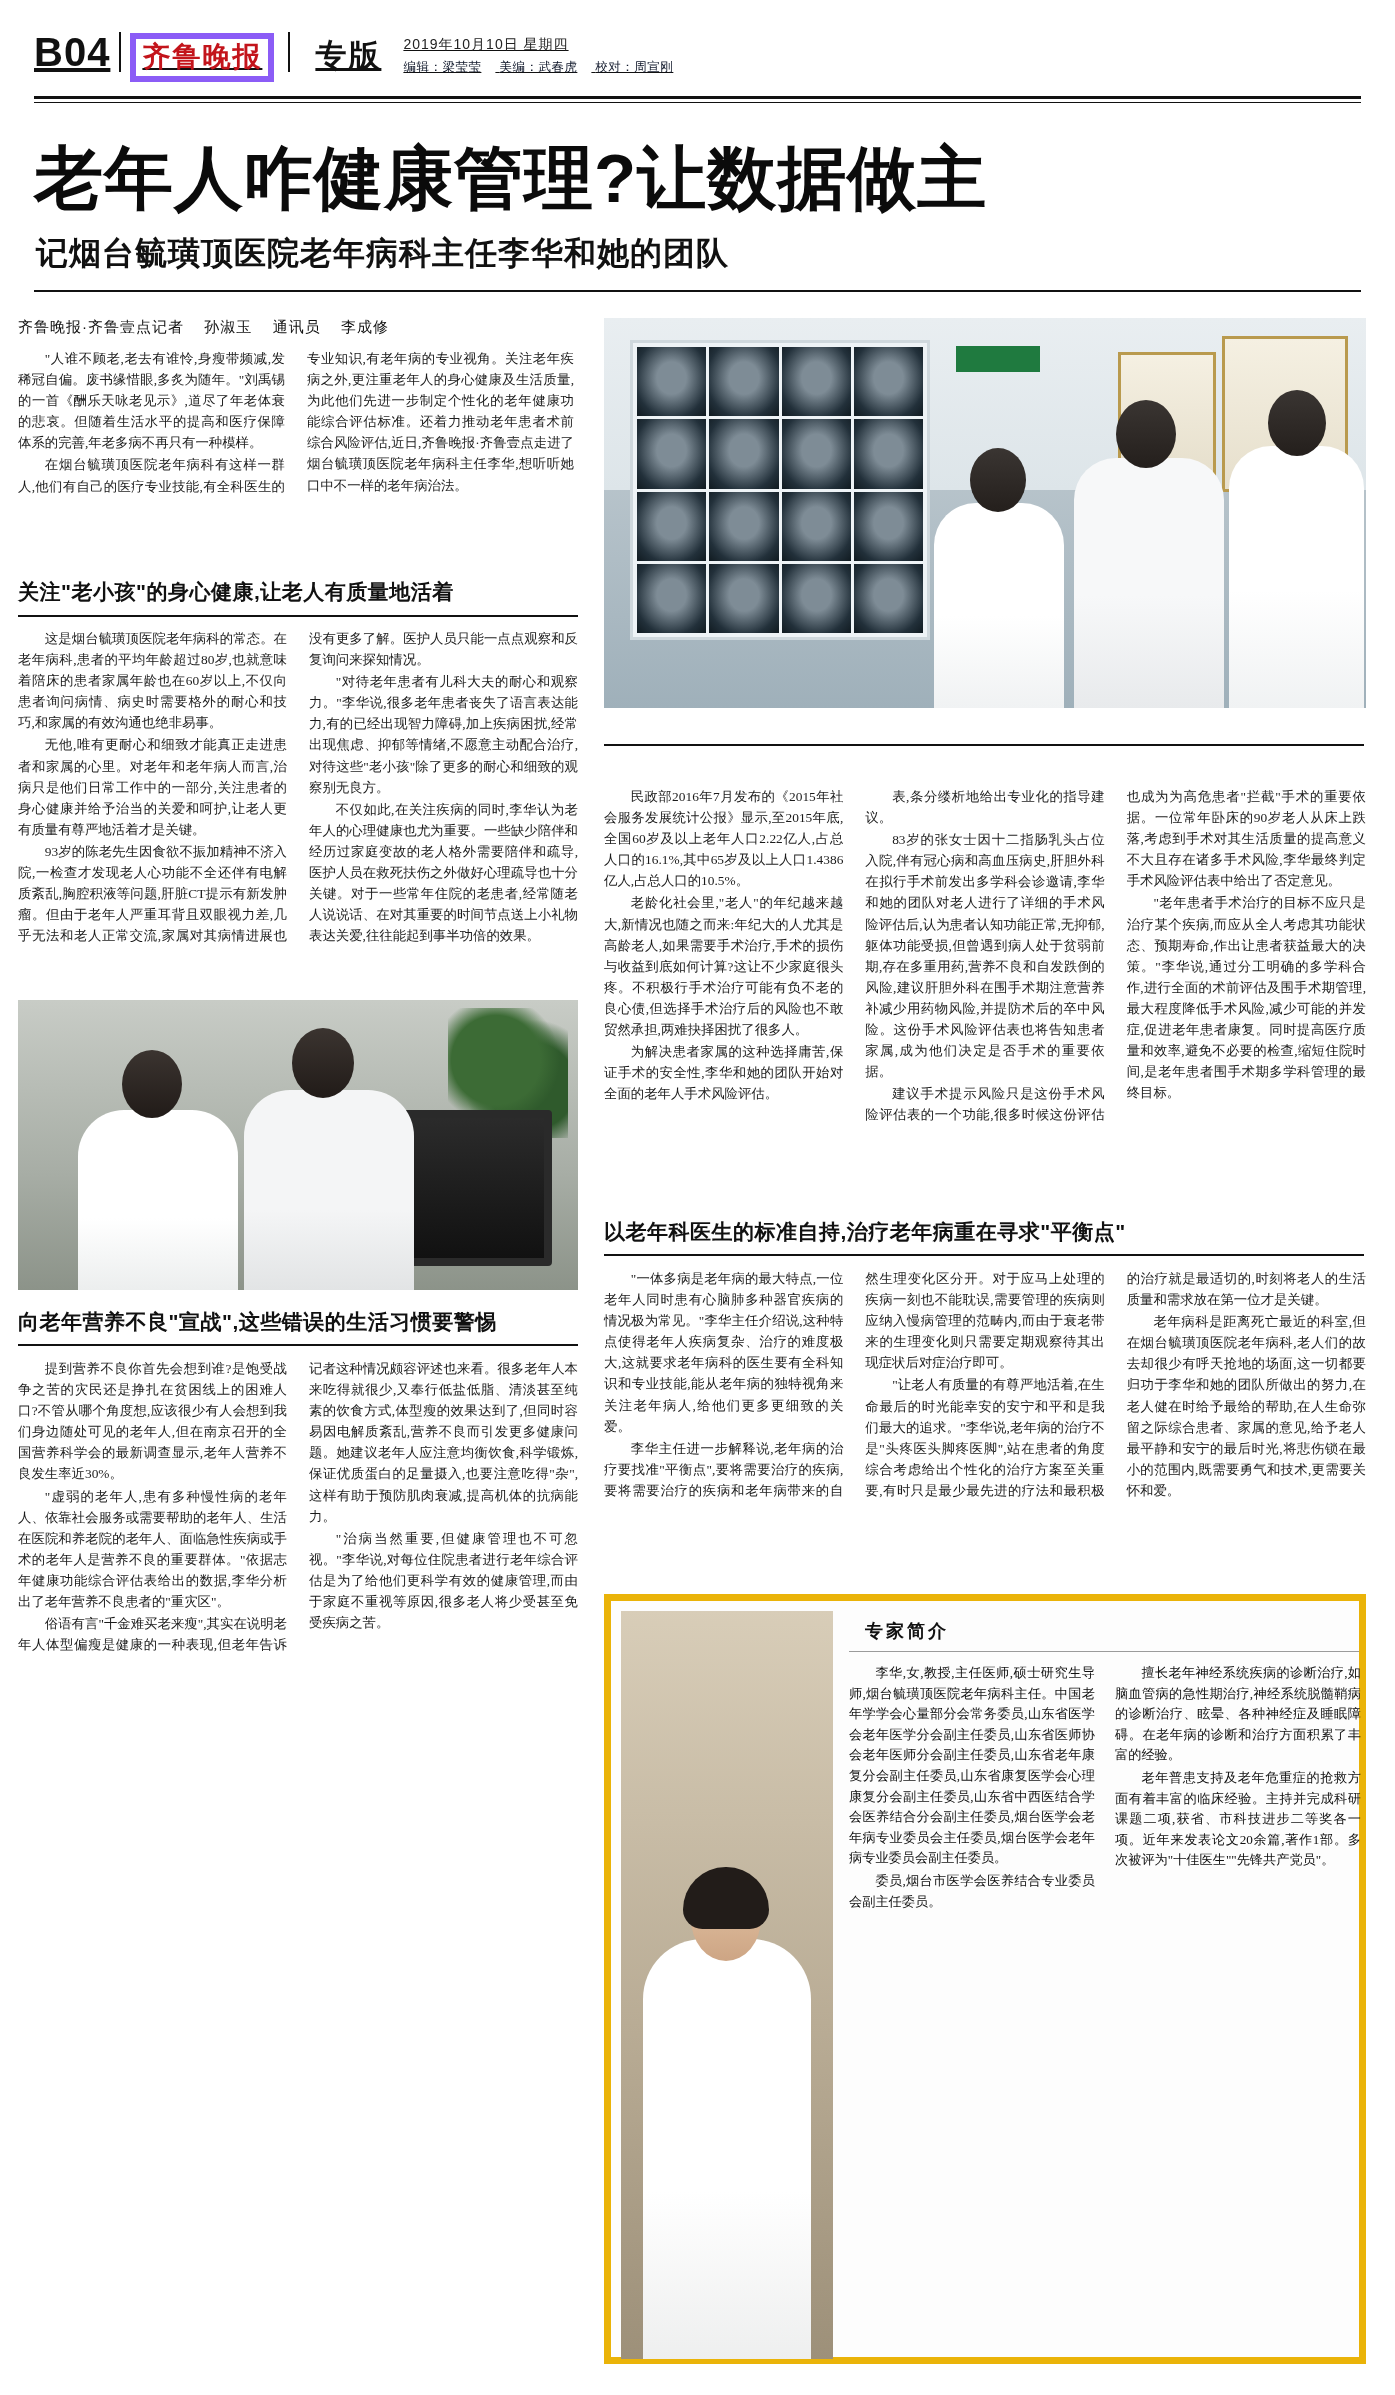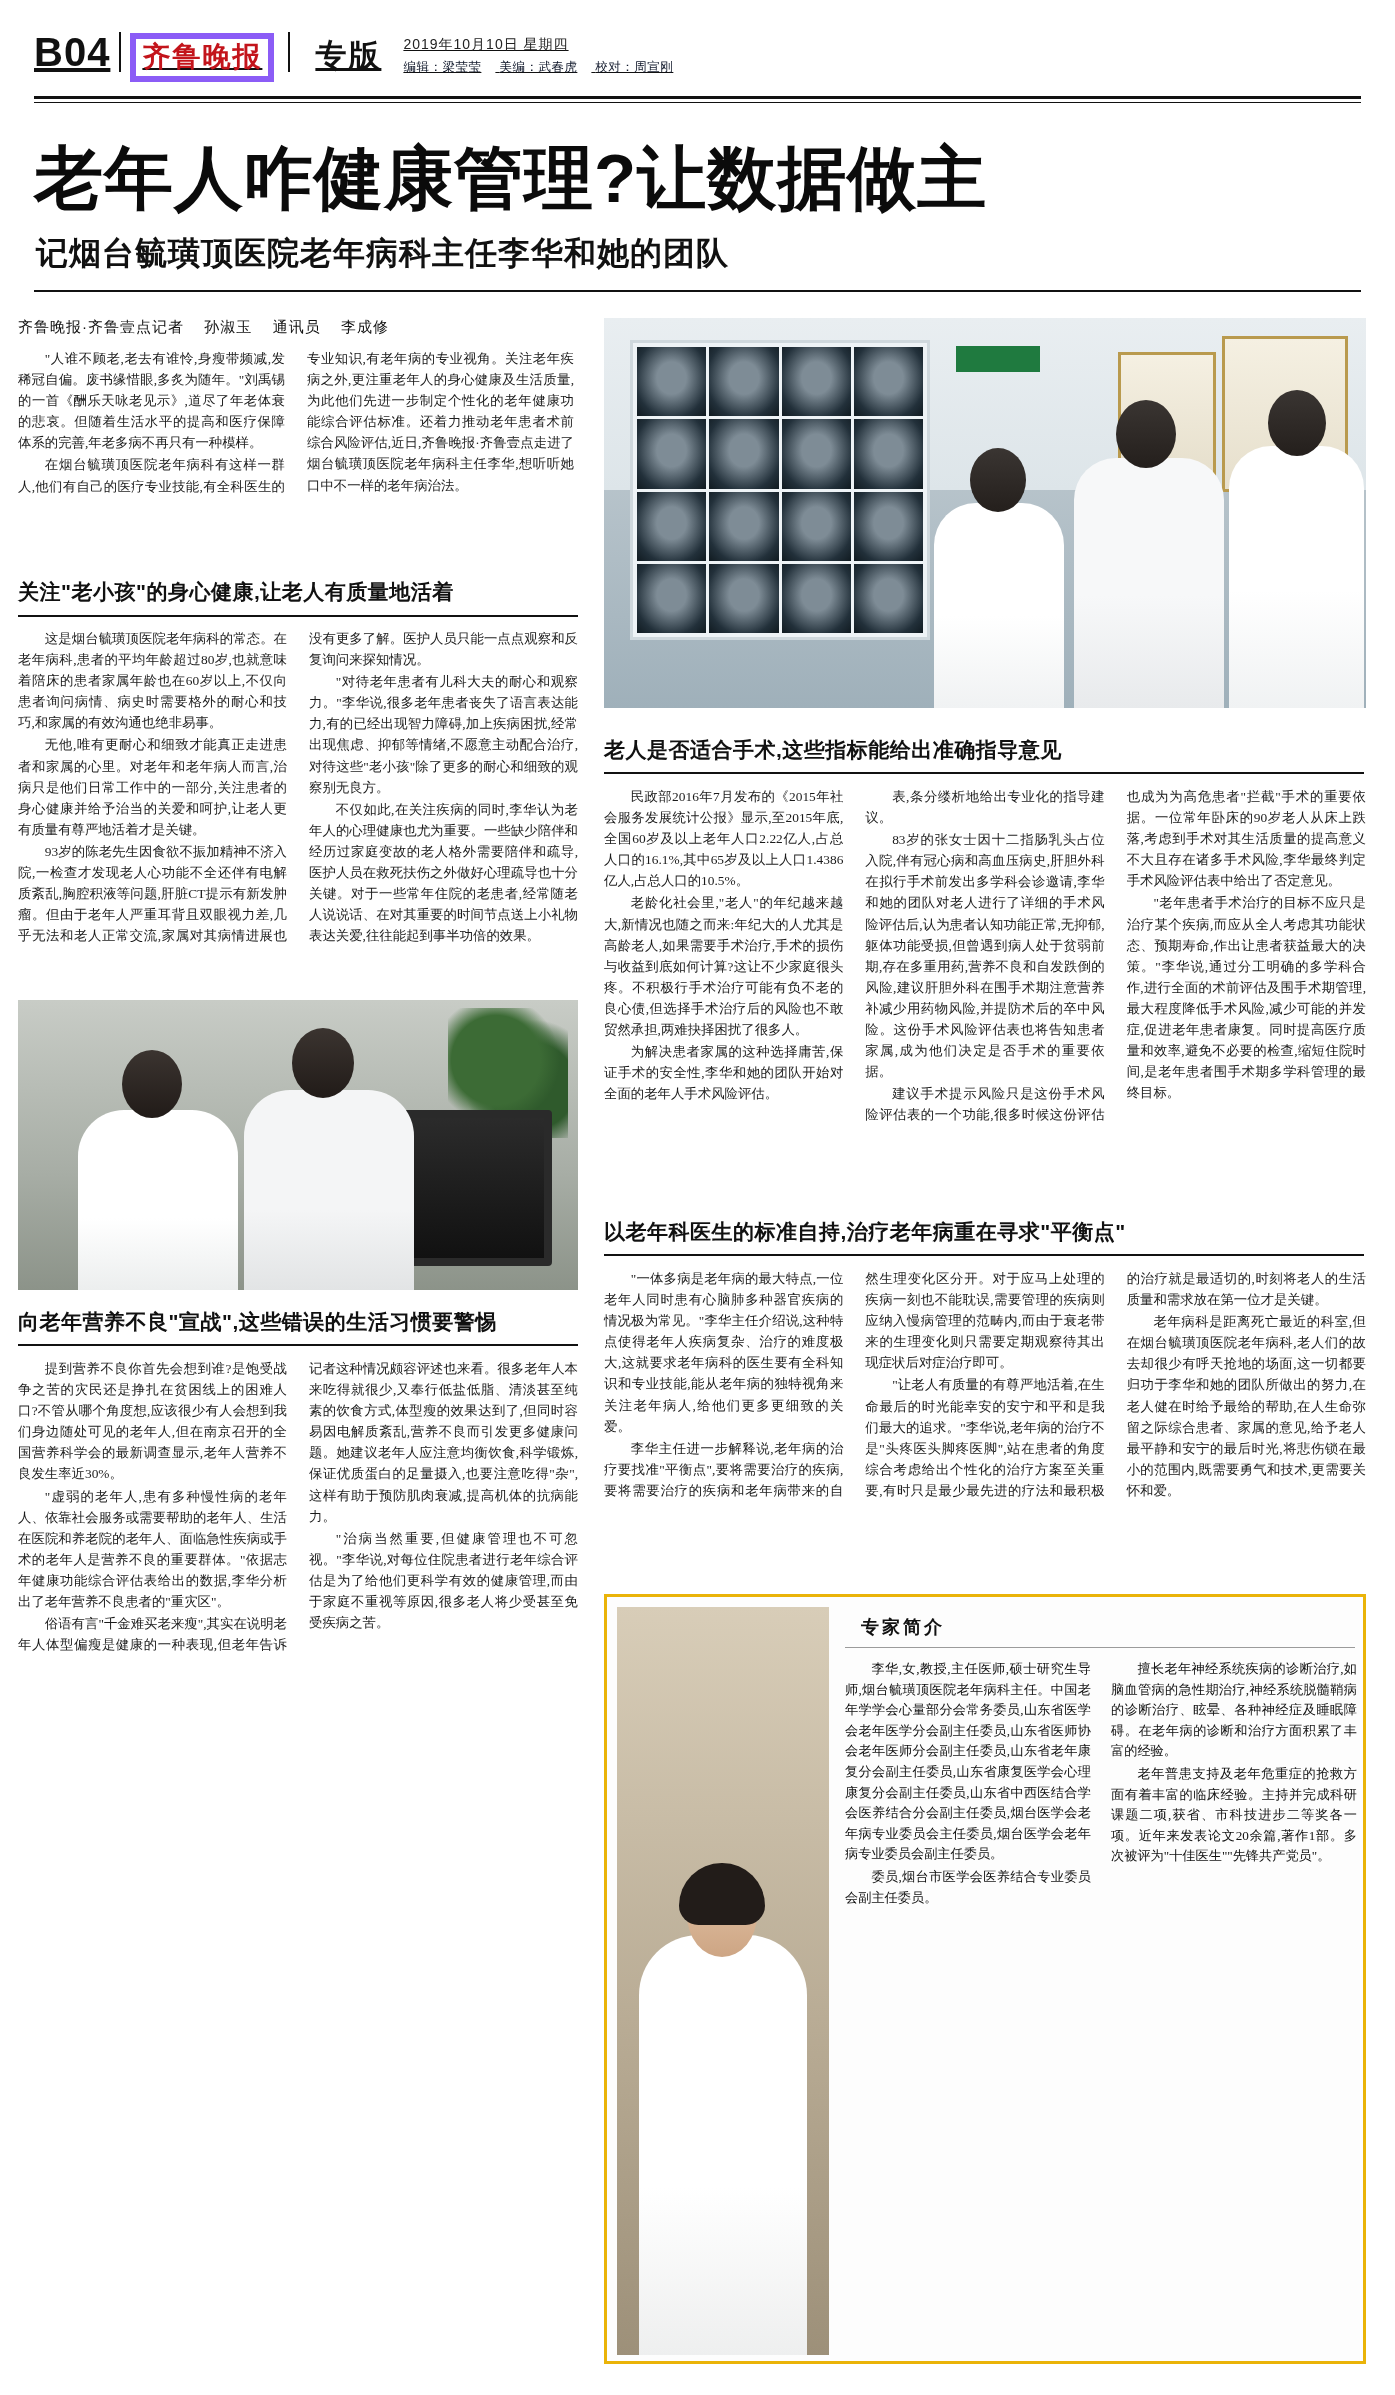--- a/index.html
+++ b/index.html
@@ -231,21 +231,21 @@
     column-gap: 22px;
   }
 
   
   .profile-box {
     position: absolute;
     left: 604px;
     top: 1594px;
     width: 762px;
     height: 770px;
-    border: 3px solid #eab308;
+    border: 7px solid #eab308;
     box-sizing: border-box;
     background: #fdfdfd;
   }
   .profile-photo {
     position: absolute;
     left: 10px;
     top: 10px;
     width: 212px;
     height: 748px;
     background: #b9b1a3;
@@ -464,21 +464,20 @@
     <div class="board"></div>
     <div class="doc1"></div>
     <div class="head1"></div>
     <div class="doc2"></div>
     <div class="head2"></div>
     <div class="doc3"></div>
     <div class="head3"></div>
   </div>
 
   <div class="hdr3">
-    <div class="sec-head">老人是否适合手术,这些指标能给出准确指导意见</div>
     <div class="sec-rule"></div>
   </div>
   <div class="block-c col-text">
     <p>民政部2016年7月发布的《2015年社会服务发展统计公报》显示,至2015年底,全国60岁及以上老年人口2.22亿人,占总人口的16.1%,其中65岁及以上人口1.4386亿人,占总人口的10.5%。</p>
     <p>老龄化社会里,"老人"的年纪越来越大,新情况也随之而来:年纪大的人尤其是高龄老人,如果需要手术治疗,手术的损伤与收益到底如何计算?这让不少家庭很头疼。不积极行手术治疗可能有负不老的良心债,但选择手术治疗后的风险也不敢贸然承担,两难抉择困扰了很多人。</p>
     <p>为解决患者家属的这种选择庸苦,保证手术的安全性,李华和她的团队开始对全面的老年人手术风险评估。</p>
     <p>表,条分缕析地给出专业化的指导建议。</p>
     <p>83岁的张女士因十二指肠乳头占位入院,伴有冠心病和高血压病史,肝胆外科在拟行手术前发出多学科会诊邀请,李华和她的团队对老人进行了详细的手术风险评估后,认为患者认知功能正常,无抑郁,躯体功能受损,但曾遇到病人处于贫弱前期,存在多重用药,营养不良和自发跌倒的风险,建议肝胆外科在围手术期注意营养补减少用药物风险,并提防术后的卒中风险。这份手术风险评估表也将告知患者家属,成为他们决定是否手术的重要依据。</p>
     <p>建议手术提示风险只是这份手术风险评估表的一个功能,很多时候这份评估也成为为高危患者"拦截"手术的重要依据。一位常年卧床的90岁老人从床上跌落,考虑到手术对其生活质量的提高意义不大且存在诸多手术风险,李华最终判定手术风险评估表中给出了否定意见。</p>
     <p>"老年患者手术治疗的目标不应只是治疗某个疾病,而应从全人考虑其功能状态、预期寿命,作出让患者获益最大的决策。"李华说,通过分工明确的多学科合作,进行全面的术前评估及围手术期管理,最大程度降低手术风险,减少可能的并发症,促进老年患者康复。同时提高医疗质量和效率,避免不必要的检查,缩短住院时间,是老年患者围手术期多学科管理的最终目标。</p>

